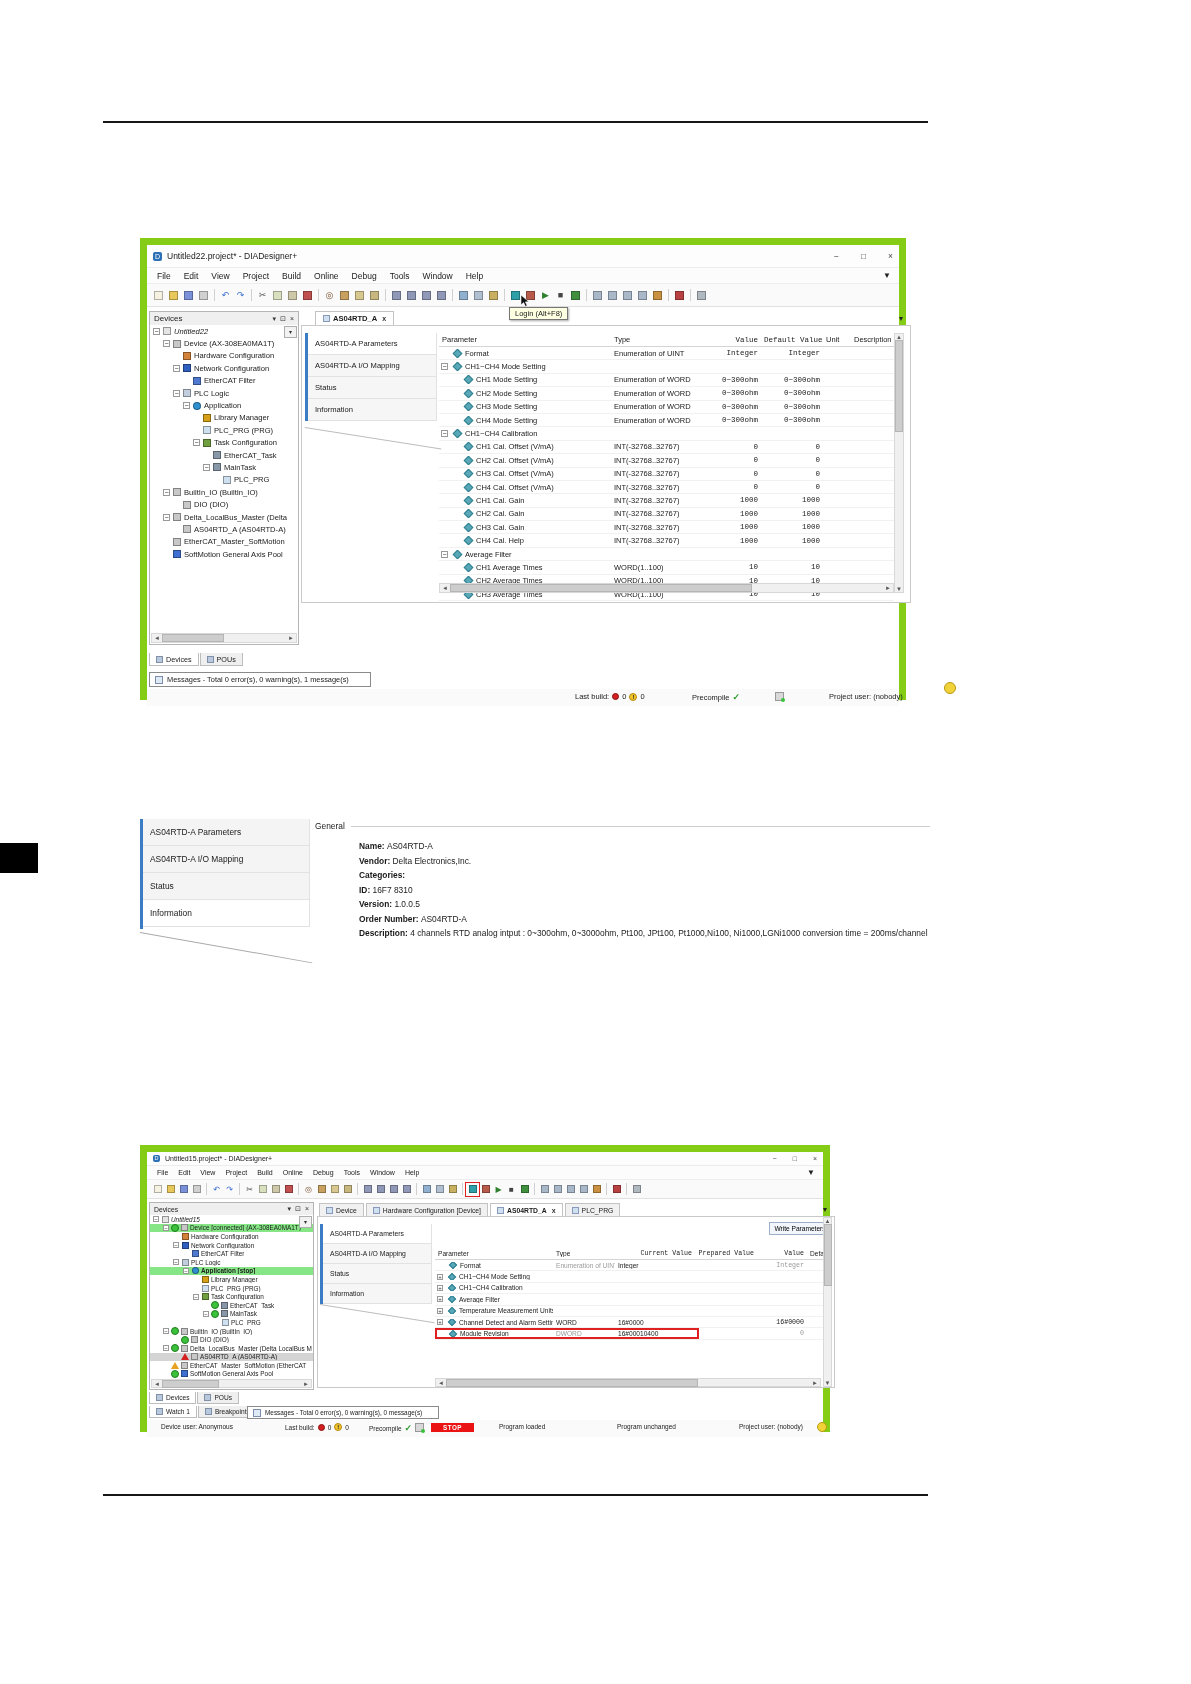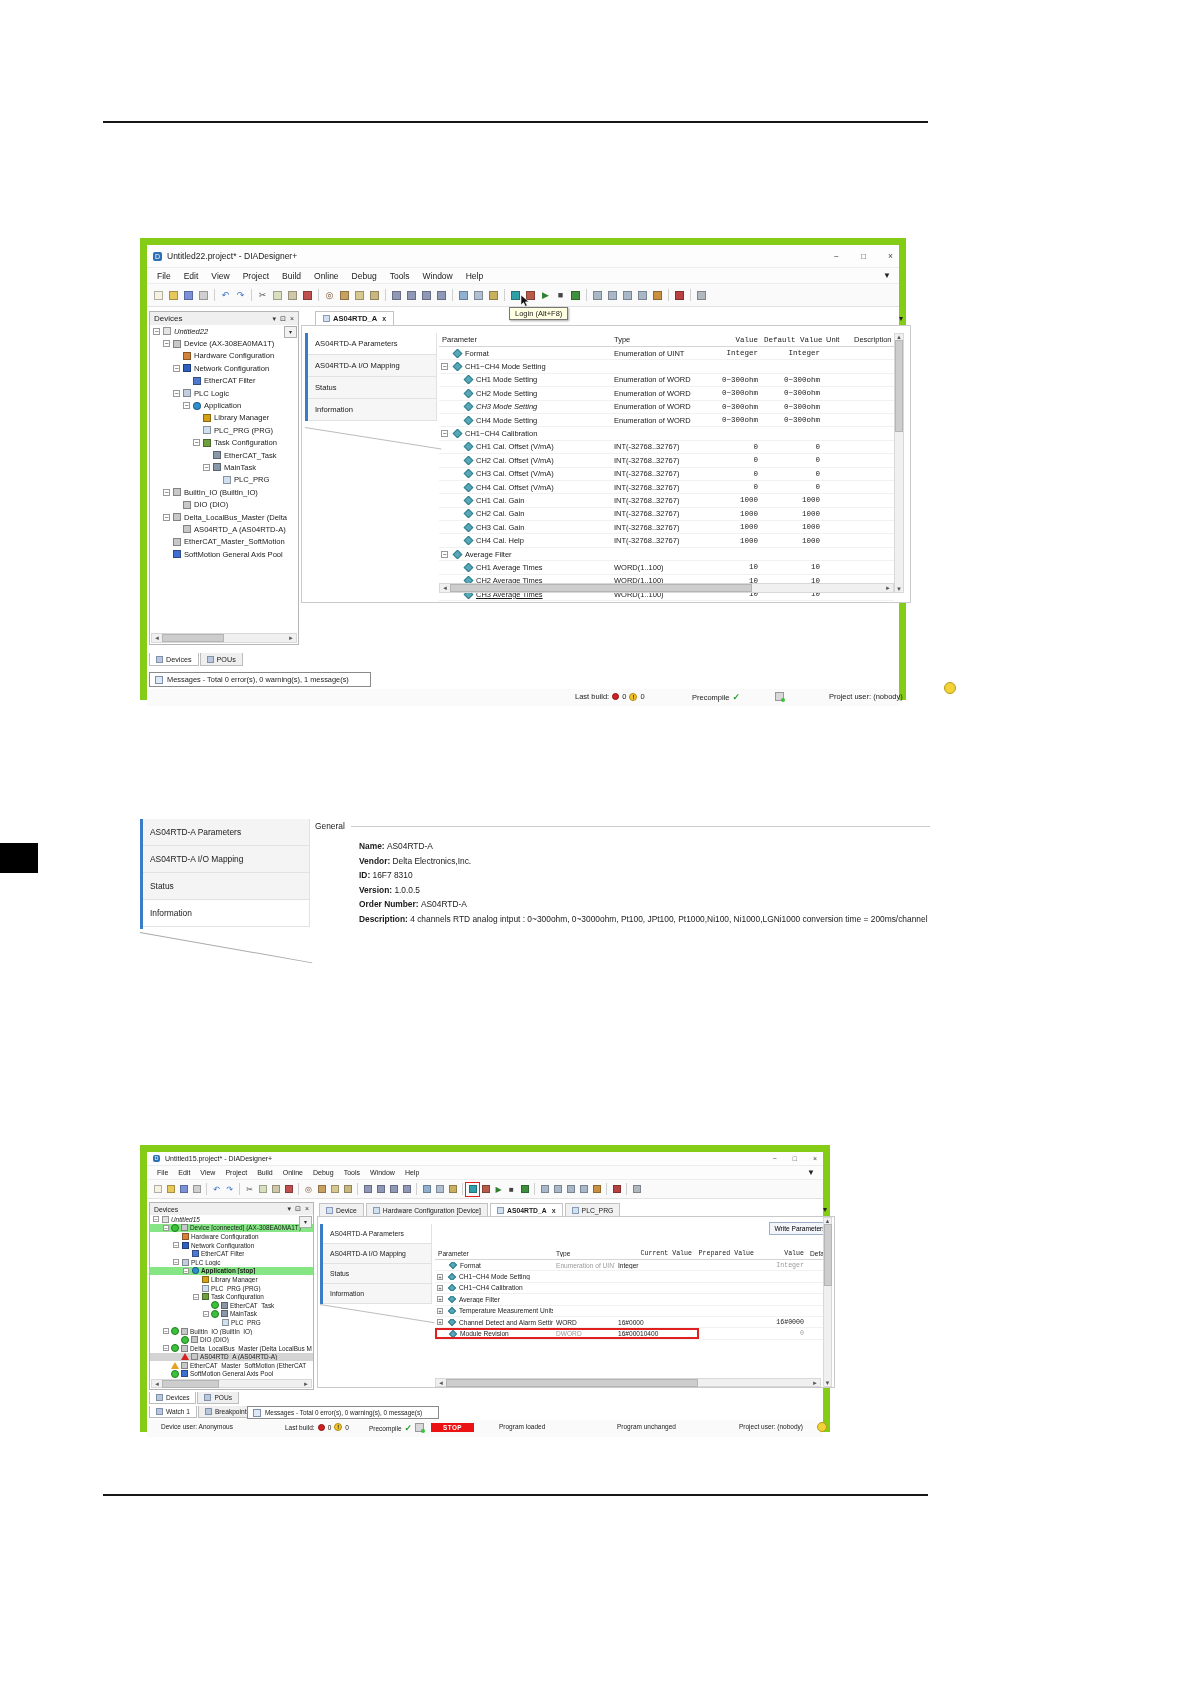--- a/index.html
+++ b/index.html
@@ -471,21 +471,21 @@
             <i class="dia"></i>
             <span>CH2 Mode Setting</span>
           </span>
           <span class="td" style="width: 94px;">Enumeration of WORD</span>
           <span class="td right" style="width: 56px;">0~300ohm</span>
           <span class="td right" style="width: 62px;">0~300ohm</span>
           <span class="td" style="width: 28px;"></span>
           <span class="td" style="width: 43px;"></span>
         </div>
         <div class="trrow">
-          <span class="td first" style="width: 172px; padding-left: 24px; font-style: italic;">
+          <span class="td first" style="width: 172px; padding-left: 24px;">
             <i class="dia"></i>
             <span>CH3 Mode Setting</span>
           </span>
           <span class="td" style="width: 94px;">Enumeration of WORD</span>
           <span class="td right" style="width: 56px;">0~300ohm</span>
           <span class="td right" style="width: 62px;">0~300ohm</span>
           <span class="td" style="width: 28px;"></span>
           <span class="td" style="width: 43px;"></span>
         </div>
         <div class="trrow">
@@ -627,21 +627,21 @@
             <i class="dia"></i>
             <span>CH2 Average Times</span>
           </span>
           <span class="td" style="width: 94px;">WORD(1..100)</span>
           <span class="td right" style="width: 56px;">10</span>
           <span class="td right" style="width: 62px;">10</span>
           <span class="td" style="width: 28px;"></span>
           <span class="td" style="width: 43px;"></span>
         </div>
         <div class="trrow">
-          <span class="td first" style="width: 172px; padding-left: 24px; text-decoration: underline;">
+          <span class="td first" style="width: 172px; padding-left: 24px;">
             <i class="dia"></i>
             <span>CH3 Average Times</span>
           </span>
           <span class="td" style="width: 94px;">WORD(1..100)</span>
           <span class="td right" style="width: 56px;">10</span>
           <span class="td right" style="width: 62px;">10</span>
           <span class="td" style="width: 28px;"></span>
           <span class="td" style="width: 43px;"></span>
         </div>
       </div>
@@ -690,20 +690,21 @@
       </div>
     <div class="wedge" style="left:0px;top:117px;width:175px;transform:rotate(10deg);background:#aaa;"></div>
     <div class="f2content">
       <div class="gl">
         <span>General</span>
         <span class="ln"></span>
       </div>
       <div class="fields">
           <div class="frow"><b>Name: </b><span>AS04RTD-A</span></div>
           <div class="frow"><b>Vendor: </b><span>Delta Electronics,Inc.</span></div>
+          <div class="frow"><b>Categories: </b><span></span></div>
           <div class="frow"><b>ID: </b><span>16F7 8310</span></div>
           <div class="frow"><b>Version: </b><span>1.0.0.5</span></div>
           <div class="frow"><b>Order Number: </b><span>AS04RTD-A</span></div>
           <div class="frow"><b>Description: </b><span>4 channels RTD analog intput : 0~300ohm, 0~3000ohm, Pt100, JPt100, Pt1000,Ni100, Ni1000,LGNi1000 conversion time = 200ms/channel</span></div>
         </div>
     </div>
   </section>
 
   <section class="win w3" style="left:140px;top:1145px;width:690px;height:287px;">
     <div class="titlebar">

